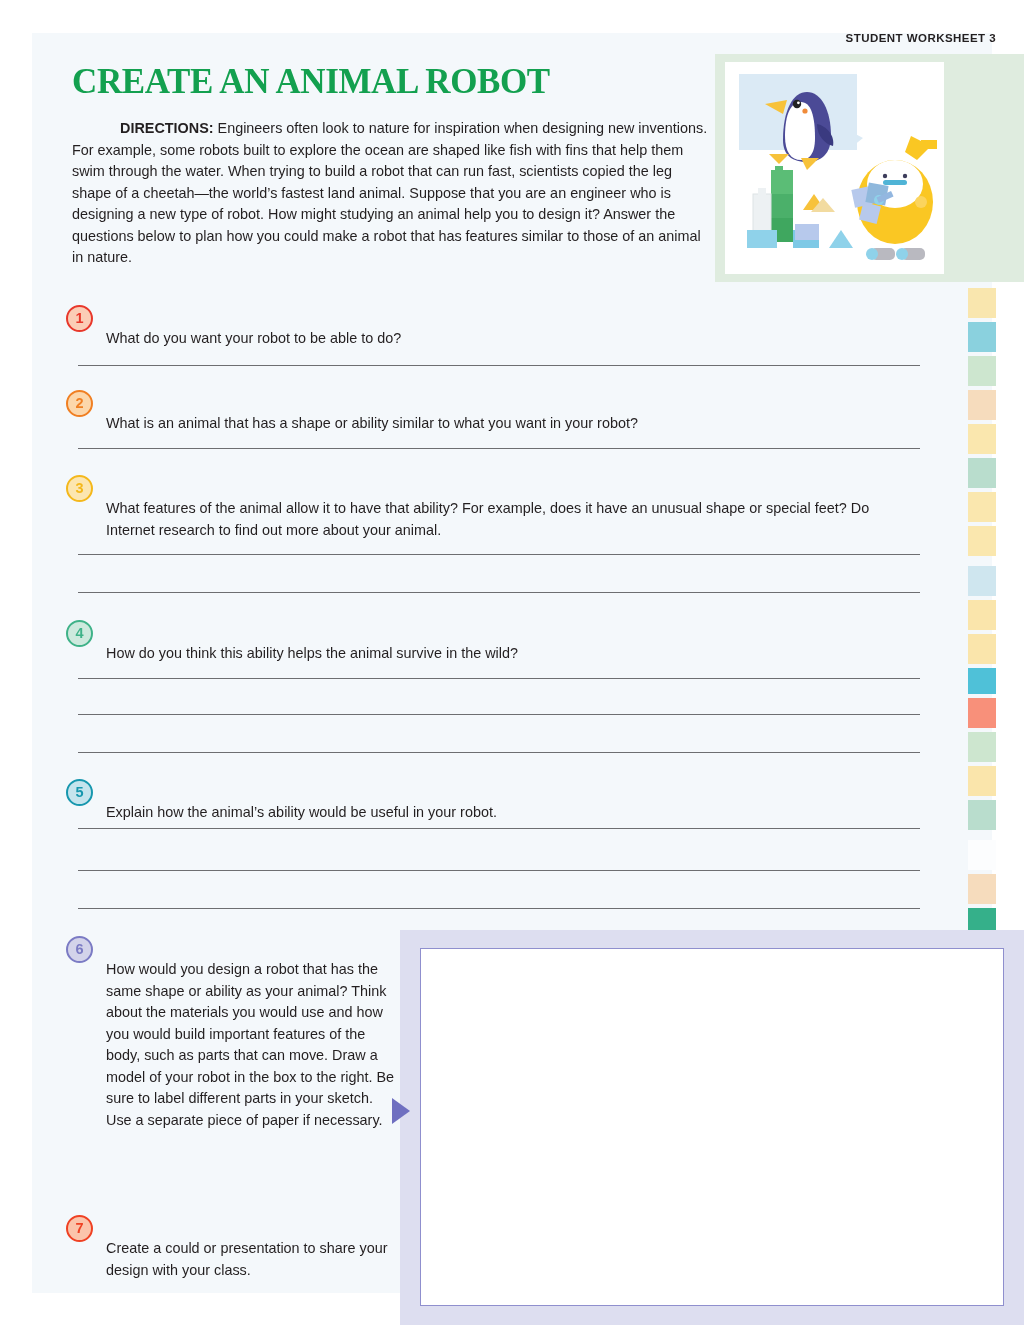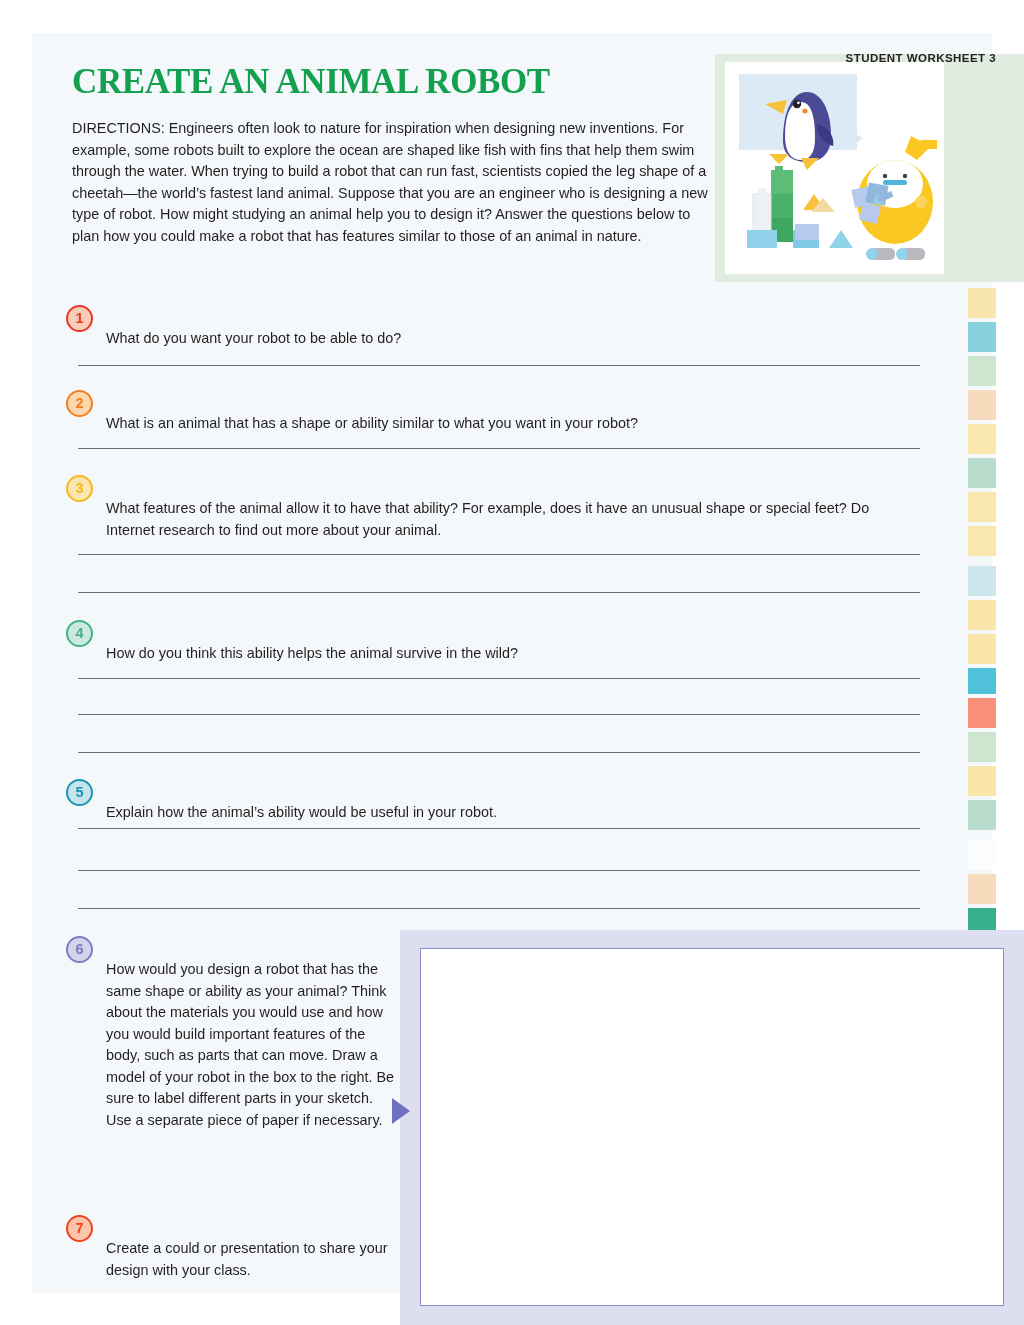--- a/index.html
+++ b/index.html
@@ -26,21 +26,21 @@
     top: 33px;
     width: 960px;
     height: 1260px;
     background: #f4f8fb;
   }
 
   
   .worksheet-label {
     position: absolute;
     right: 28px;
-    top: 52px;
+    top: 32px;
     font-size: 11.5px;
     font-weight: bold;
     letter-spacing: 0.45px;
     color: #231f20;
     z-index: 30;
   }
 
   
   .illus-panel {
     position: absolute;
@@ -76,21 +76,21 @@
   
   .directions {
     position: absolute;
     left: 72px;
     top: 118px;
     width: 640px;
     font-size: 14.4px;
     line-height: 21.5px;
     color: #231f20;
   }
-  .directions b { font-weight: normal; }
+  .directions b { font-weight: bold; margin-left: 48px; }
 
   
   .q {
     position: absolute;
     left: 66px;
   }
   .badge {
     position: absolute;
     left: 0;
     top: 0;

